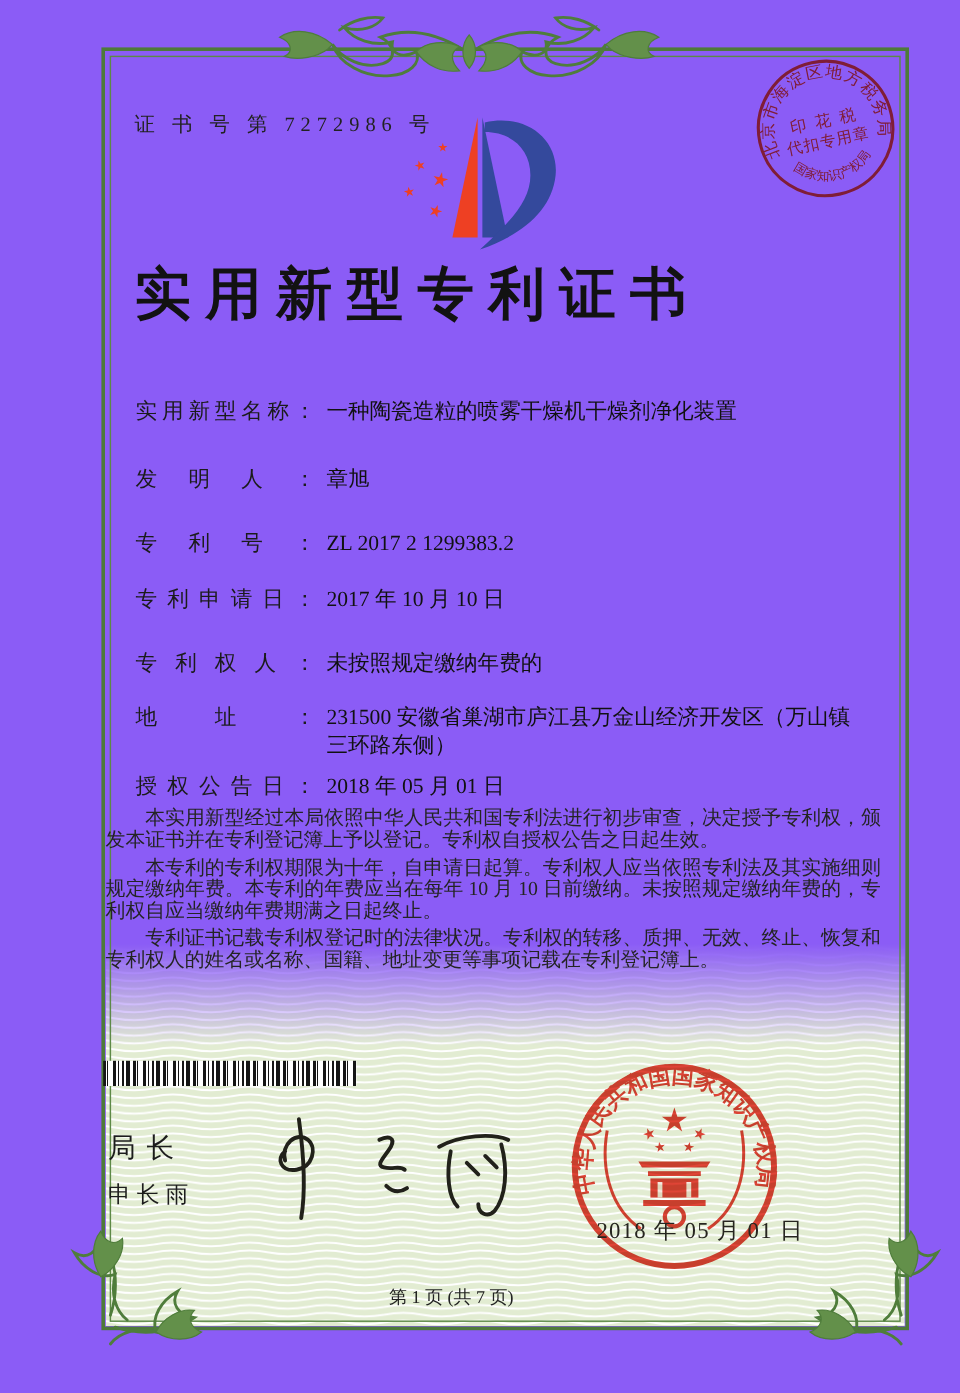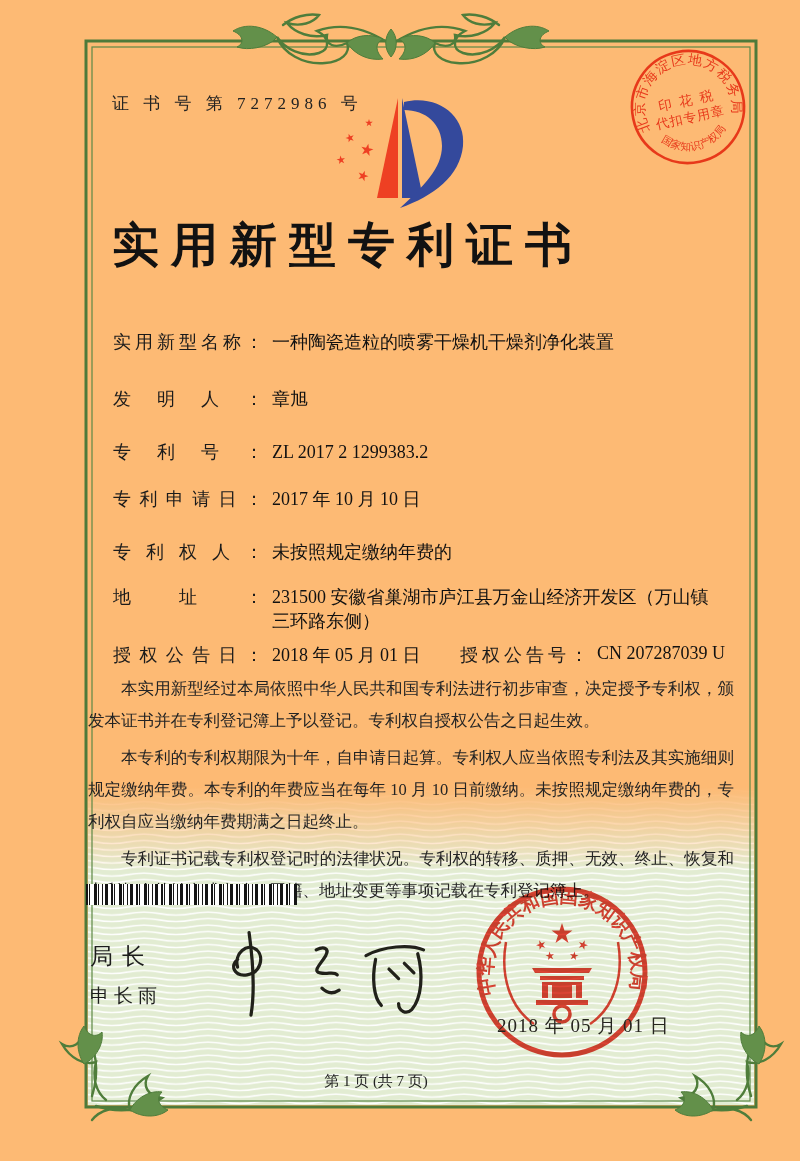--- a/index.html
+++ b/index.html
@@ -1,33 +1,33 @@
 <!DOCTYPE html>
 <html><head>
 <meta charset="utf-8">
 <style>
   html,body{margin:0;padding:0;background:#e9e9e9;}
   .page{
     position:relative;width:800px;height:1161px;margin:0 auto;
-    background:#fdba74;overflow:hidden;
+    background:#8b5cf6;overflow:hidden;
     font-family:"Liberation Serif","DejaVu Serif",serif;
     color:#1e1e1e;
   }
   .abs{position:absolute;}
   .cert-no{left:112px;top:92px;font-size:17px;letter-spacing:5px;color:#222;}
   .title{left:0;top:214px;width:684px;text-align:center;font-size:47px;font-weight:bold;
          letter-spacing:12px;padding-left:12px;box-sizing:border-box;color:#121212;}
   .frow{left:113px;display:flex;align-items:flex-start;font-size:18px;line-height:1.35;}
   .flabel{display:inline-block;width:150px;text-align:justify;text-align-last:justify;
           flex:0 0 150px;color:#1b1b1b;}
   .fvalue{display:inline-block;margin-left:9px;max-width:480px;white-space:pre-line;color:#111;}
   .frow2{left:460px;display:flex;align-items:flex-start;font-size:18px;}
   .frow2 .flabel{width:128px;flex-basis:128px;}
   .paras{left:88px;top:673px;width:658px;}
-  .paras p{margin:0 12px 5px 0;font-size:16.5px;line-height:32px;text-indent:2em;
+  .paras p{margin:0 12px 5px 0;font-size:16.5px;line-height:18px;text-indent:2em;
            color:#242424;text-align:justify;}
   .barcode{left:86px;top:884px;width:211px;height:21px;
     background:repeating-linear-gradient(90deg,
       #151515 0 2px,#fff 2px 3px,#151515 3px 4px,#fff 4px 8px,
       #151515 8px 11px,#fff 11px 12px,#151515 12px 13px,#fff 13px 16px,
       #151515 16px 17px,#fff 17px 19px,#151515 19px 22px,#fff 22px 25px);}
   .sig-title{left:90px;top:941px;font-size:23px;letter-spacing:9px;color:#1c1c1c;}
   .sig-name{left:90px;top:983px;font-size:19px;letter-spacing:5px;color:#1c1c1c;}
   .issue-date{left:497px;top:1013px;font-size:19px;letter-spacing:1px;color:#26251f;z-index:6;}
   .footer{left:296px;top:1072px;width:160px;text-align:center;font-size:15px;color:#222;}
@@ -143,24 +143,20 @@
   </div>
   <div class="abs frow" style="top:585px">
     <span class="flabel">地址：</span>
     <span class="fvalue">231500 安徽省巢湖市庐江县万金山经济开发区（万山镇
 三环路东侧）</span>
   </div>
   <div class="abs frow" style="top:643px">
     <span class="flabel">授权公告日：</span>
     <span class="fvalue">2018 年 05 月 01 日</span>
   </div>
-  <div class="abs frow2" style="top:643px">
-    <span class="flabel">授权公告号：</span>
-    <span class="fvalue">CN 207287039 U</span>
-  </div>
 
   <div class="abs paras">
     <p>本实用新型经过本局依照中华人民共和国专利法进行初步审查，决定授予专利权，颁发本证书并在专利登记簿上予以登记。专利权自授权公告之日起生效。</p>
     <p>本专利的专利权期限为十年，自申请日起算。专利权人应当依照专利法及其实施细则规定缴纳年费。本专利的年费应当在每年 10 月 10 日前缴纳。未按照规定缴纳年费的，专利权自应当缴纳年费期满之日起终止。</p>
     <p>专利证书记载专利权登记时的法律状况。专利权的转移、质押、无效、终止、恢复和专利权人的姓名或名称、国籍、地址变更等事项记载在专利登记簿上。</p>
   </div>
 
   <div class="abs barcode"></div>
 
   <div class="abs sig-title">局长</div>

